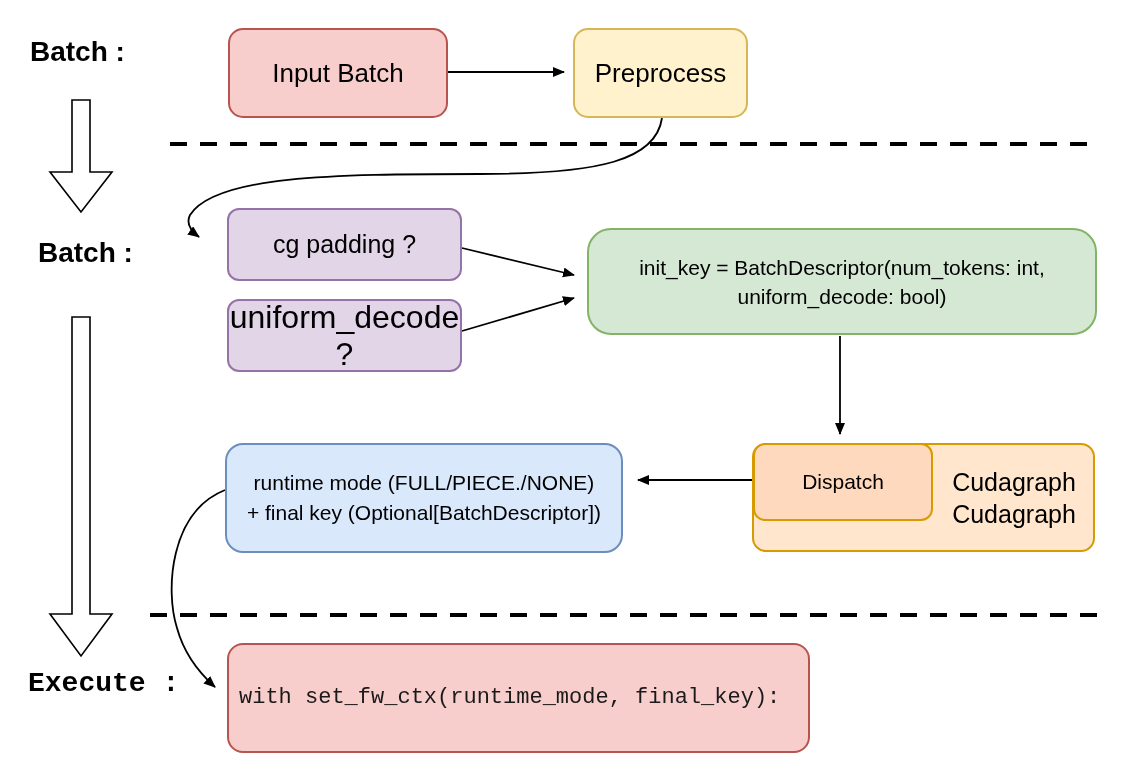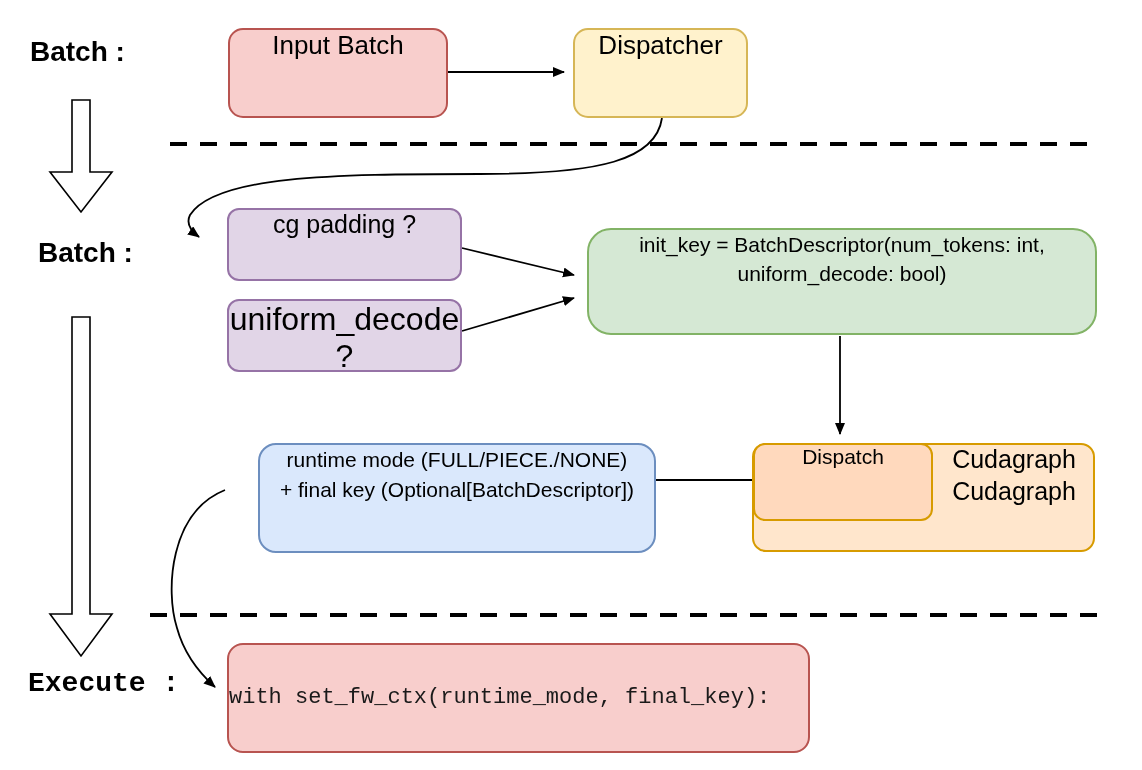--- a/index.html
+++ b/index.html
@@ -9,47 +9,47 @@
   }
   svg.layer { position:absolute; left:0; top:0; width:1142px; height:770px; pointer-events:none; }
 
   .section-label { position:absolute; font-weight:bold; font-size:28px; color:#000; white-space:nowrap; }
   #lbl-input   { left:30px; top:36px; }
   #lbl-plan    { left:38px; top:237px; }
   #lbl-execute { left:28px; top:668px;font-family:Liberation Mono, monospace; }
 
   .node {
     position:absolute; box-sizing:border-box; display:flex; flex-direction:column;
-    align-items:center; justify-content:flex-start; text-align:center; color:#000;
+    align-items:center; justify-content:center; text-align:center; color:#000;
   }
   .node span { display:block; }
 
   #input-batch   { left:228px; top:28px;  width:220px; height:90px;  border-radius:15px; font-size:26px;
                    background:#f8cecc; border:2px solid #b85450; }
   #preprocess    { left:573px; top:28px;  width:175px; height:90px;  border-radius:15px; font-size:26px;
                    background:#fff2cc; border:2px solid #d6b656; }
   #cg-padding    { left:227px; top:208px; width:235px; height:73px;  border-radius:12px; font-size:25px;
                    background:#e1d5e7; border:2px solid #9673a6; }
   #uniform-decode{ left:227px; top:299px; width:235px; height:73px;  border-radius:12px; font-size:32px;
                    background:#e1d5e7; border:2px solid #9673a6; }
   #init-key      { left:587px; top:228px; width:510px; height:107px; border-radius:24px; font-size:21px;
                    line-height:29px; background:#d5e8d4; border:2px solid #82b366; }
   #cudagraph-dispatcher { left:752px; top:443px; width:343px; height:109px; border-radius:14px;
                    background:#ffe6cc; border:2px solid #d79b00; }
   #cudagraph-label { left:933px; top:443px; width:162px; height:109px; font-size:25px; line-height:32px;
                    background:transparent; border:none; }
   #dispatch      { left:753px; top:443px; width:180px; height:78px;  border-radius:12px; font-size:21px;
                    background:#ffd9bd; border:2px solid #d79b00; }
   #runtime-mode  { left:225px; top:443px; width:398px; height:110px; border-radius:18px; font-size:21px;
-                   line-height:30px; background:#dae8fc; border:2px solid #6c8ebf;margin-left:33px; }
+                   line-height:30px; background:#dae8fc; border:2px solid #6c8ebf; }
   #execute-code  { left:227px; top:643px; width:583px; height:110px; border-radius:16px;
                    background:#f8cecc; border:2px solid #b85450;
                    font-family:"Liberation Mono","DejaVu Sans Mono",monospace; font-size:22px;
                    line-height:30px; align-items:flex-start; justify-content:center;
-                   text-align:left; color:#1a1a1a; }
+                   padding-left:10px; text-align:left; color:#1a1a1a; }
   #execute-code span { white-space:pre; }
 </style>
 </head>
 <body>
 
 <div class="canvas">
 
   <svg class="layer" viewBox="0 0 1142 770" xmlns="http://www.w3.org/2000/svg">
     <defs>
       <marker id="ah" markerWidth="13" markerHeight="11" refX="11" refY="5" orient="auto" markerUnits="userSpaceOnUse">
@@ -74,21 +74,21 @@
 
   <div class="section-label" id="lbl-input">Batch :</div>
   <div class="section-label" id="lbl-plan">Batch :</div>
   <div class="section-label" id="lbl-execute">Execute :</div>
 
   <div class="node" id="input-batch">
     <span>Input Batch</span>
   </div>
 
   <div class="node" id="preprocess">
-    <span>Dispatcher</span>
+    <span>Preprocess</span>
   </div>
 
   <div class="node" id="cg-padding">
     <span>cg padding ?</span>
   </div>
 
   <div class="node" id="uniform-decode">
     <span>uniform_decode ?</span>
   </div>
 

